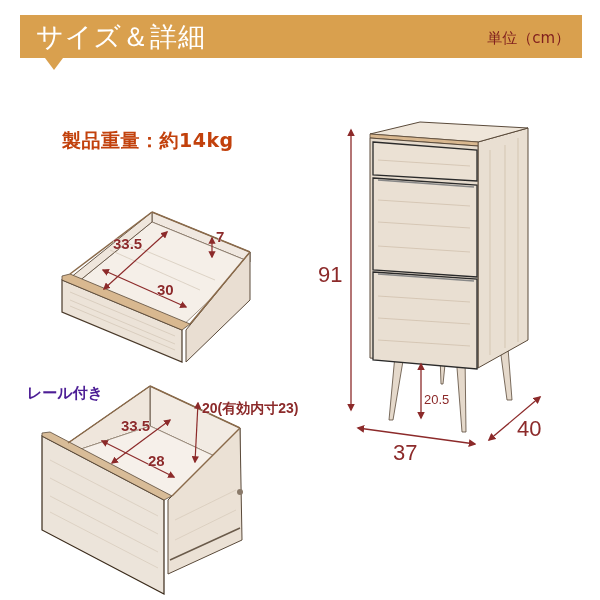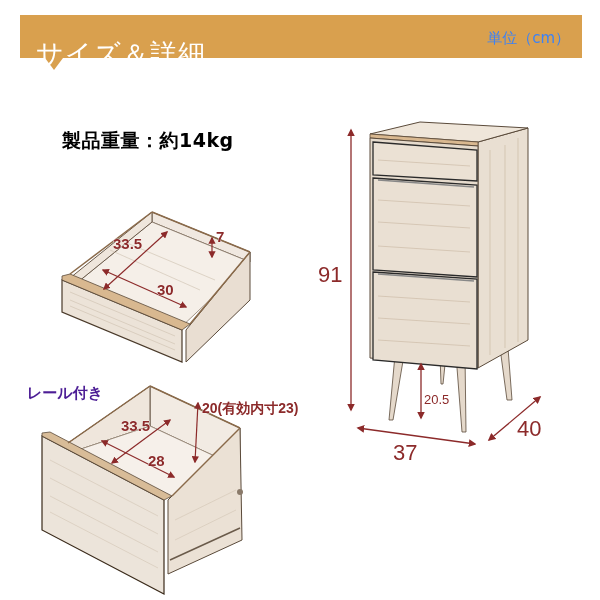--- a/index.html
+++ b/index.html
@@ -4,24 +4,24 @@
 <style>
   html, body { margin: 0; padding: 0; background: #ffffff; }
   body { width: 600px; height: 600px; position: relative; overflow: hidden;
          font-family: "DejaVu Sans", "Liberation Sans", sans-serif; }
   .header-bar { position: absolute; left: 20px; top: 15px; width: 562px; height: 43px;
                 background: #d9a04e; }
   .header-pointer { position: absolute; left: 45px; top: 58px; width: 0; height: 0;
                     border-left: 9px solid transparent; border-right: 9px solid transparent;
                     border-top: 12px solid #d9a04e; }
   .header-title { position: absolute; left: 36px; top: 17px; font-size: 27px; color: #ffffff;
-                  letter-spacing: 1px; line-height: 40px; font-weight: normal; margin-top: 17px; }
-  .header-unit { position: absolute; right: 30px; top: 28px; font-size: 15px; color: #3b82f6;
+                  letter-spacing: 1px; line-height: 40px; font-weight: normal; }
+  .header-unit { position: absolute; right: 30px; top: 28px; font-size: 15px; color: #7f1d1d;
                  line-height: 20px; }
-  .weight-label { position: absolute; left: 62px; top: 128px; font-size: 19px; color: #000000;
+  .weight-label { position: absolute; left: 62px; top: 128px; font-size: 19px; color: #c2410c;
                   font-weight: bold; letter-spacing: 0.5px; }
   .rail-label { position: absolute; left: 27px; top: 384px; font-size: 15px; color: #4c1d95;
                 font-weight: bold; }
   .drawing { position: absolute; left: 0; top: 0; width: 600px; height: 600px; }
   .dim-text { font-family: "Liberation Sans", "DejaVu Sans", sans-serif; fill: #8c2a2a; }
   .dim-outline { font-family: "Liberation Sans", "DejaVu Sans", sans-serif; font-weight: bold;
                  fill: #8c2a2a; stroke: #ffffff; stroke-width: 0.6; paint-order: stroke; }
 </style>
 </head>
 <body>

